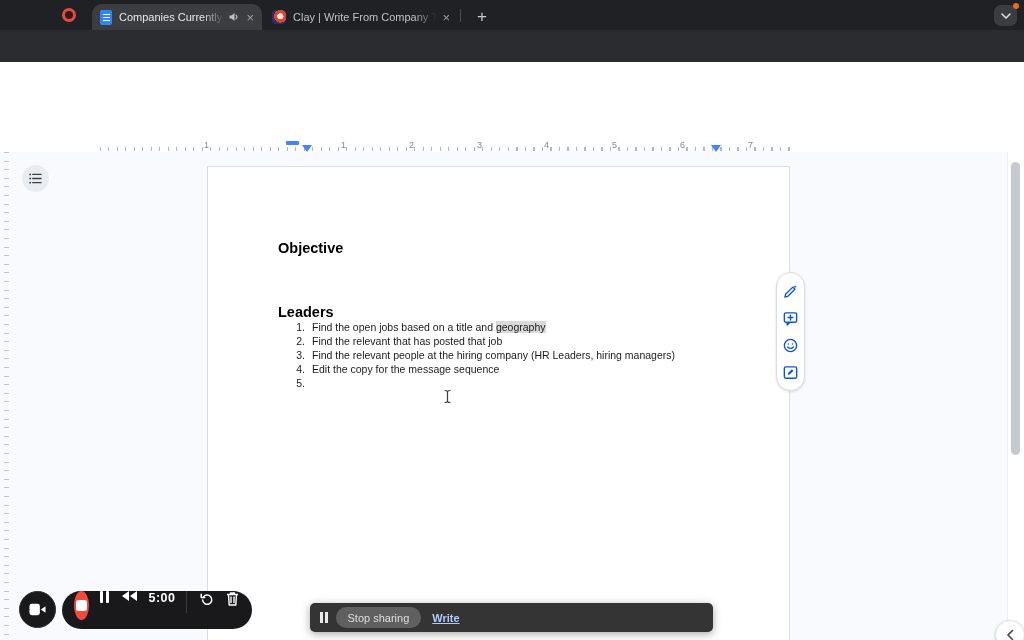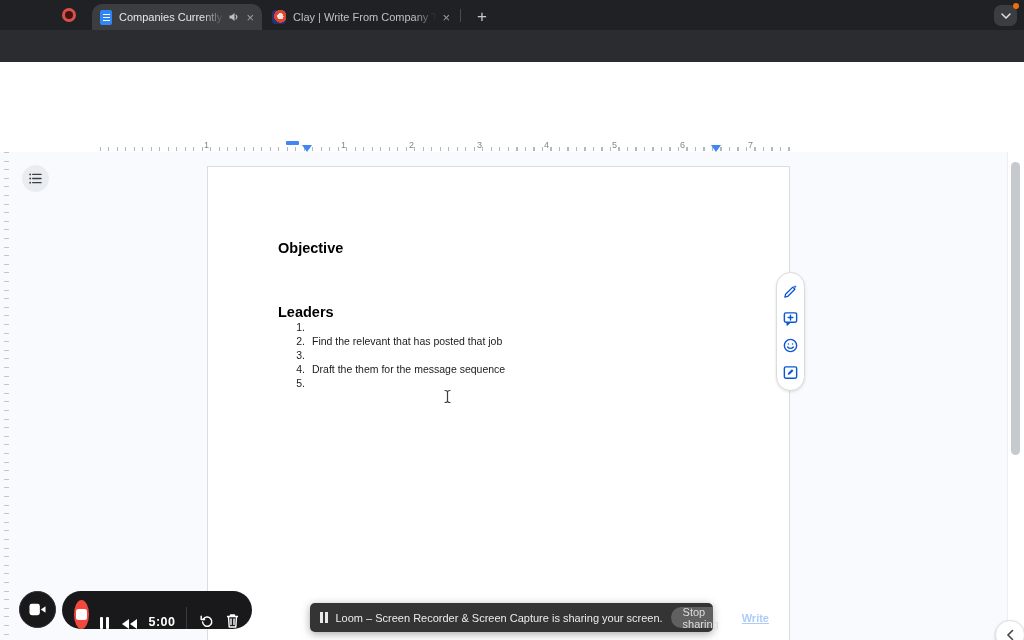--- a/index.html
+++ b/index.html
@@ -127,21 +127,21 @@
   .scroll-thumb { left:1011px; top:162px; width:9px; height:293px; background:#c6c9ce;
     border-radius:5px; }
   .corner-btn { left:995px; top:620px; width:30px; height:30px; border-radius:50%;
     background:#fff; border:1px solid #dde0e4; box-shadow:0 1px 3px rgba(0,0,0,.18);
     display:flex; align-items:center; justify-content:center; }
 
   
   .loom-cam { left:19px; top:591px; width:37px; height:37px; border-radius:50%;
     background:#19191b; border:1px solid #2e2e30; }
   .loom-pill { left:62px; top:591px; width:190px; height:38px; border-radius:19px;
-    background:#19191b; display:flex; align-items:flex-end; padding:0 12px; gap:11px; }
+    background:#19191b; display:flex; align-items:flex-start; padding:0 12px; gap:11px; }
   .stop-btn { width:29px; height:29px; border-radius:50%; background:#f4483f;
     display:flex; align-items:center; justify-content:center; }
   .stop-sq { width:11px; height:11px; background:#fff; border-radius:2.5px; }
   .pausebars { display:flex; gap:3.5px; }
   .pausebars i { width:3px; height:12px; background:#fff; border-radius:1px; }
   .rewind { display:flex; }
   .rewind i { width:0; height:0; border-top:5.5px solid transparent;
     border-bottom:5.5px solid transparent; border-right:7px solid #fff; margin-left:1.5px; }
   .loom-time { color:#fff; font-size:12.5px; font-weight:700; letter-spacing:.5px; }
   .loom-div { width:1px; height:22px; background:#3a3a3c; }
@@ -481,31 +481,33 @@
 
   <div class="page">
     <div class="doc-h" style="top:73px">Objective</div>
     <div class="doc-p" style="top:92px">
     </div>
     <div class="doc-h" style="top:137px">Leaders</div>
 
     <div class="doc-list">
       <div class="doc-li">
         <span class="li-num">1.</span>
+        <span><span>Find the open jobs based on a title and </span><span class="hl">geography</span></span>
       </div>
       <div class="doc-li">
         <span class="li-num">2.</span>
         <span>Find the relevant that has posted that job</span>
       </div>
       <div class="doc-li">
         <span class="li-num">3.</span>
+        <span>Find the relevant people at the hiring company (HR Leaders, hiring managers)</span>
       </div>
       <div class="doc-li">
         <span class="li-num">4.</span>
-        <span>Draft the them for the message sequence</span>
+        <span>Edit the copy for the message sequence</span>
       </div>
       <div class="doc-li">
         <span class="li-num">5.</span>
       </div>
     </div>
 
     <span class="ibeam">
       <svg width="9" height="15" viewBox="0 0 9 15" stroke="#3c4043" stroke-width="1.2" stroke-linecap="round" fill="none">
           <path d="M2 1.5c1.5 0 2.5.6 2.5 1.8v8.4c0 1.2-1 1.8-2.5 1.8M7 1.5c-1.5 0-2.5.6-2.5 1.8v8.4c0 1.2 1 1.8 2.5 1.8"></path>
         </svg>
@@ -585,16 +587,15 @@
         <path d="M6 6v5.5M9 6v5.5" stroke-linecap="round"></path>
       </svg>
   </span>
 </div>
 
 <div class="abs sharebar">
   <span class="sb-pause">
       <i></i>
       <i></i>
     </span>
-  <span class="sb-msg">Loom – Screen Recorder &amp; Screen Capture is sharing your screen.</span>
   <span class="stop-sharing">Stop sharing</span>
   <span class="hide-link">Write</span>
 </div>
 
 </body></html>

